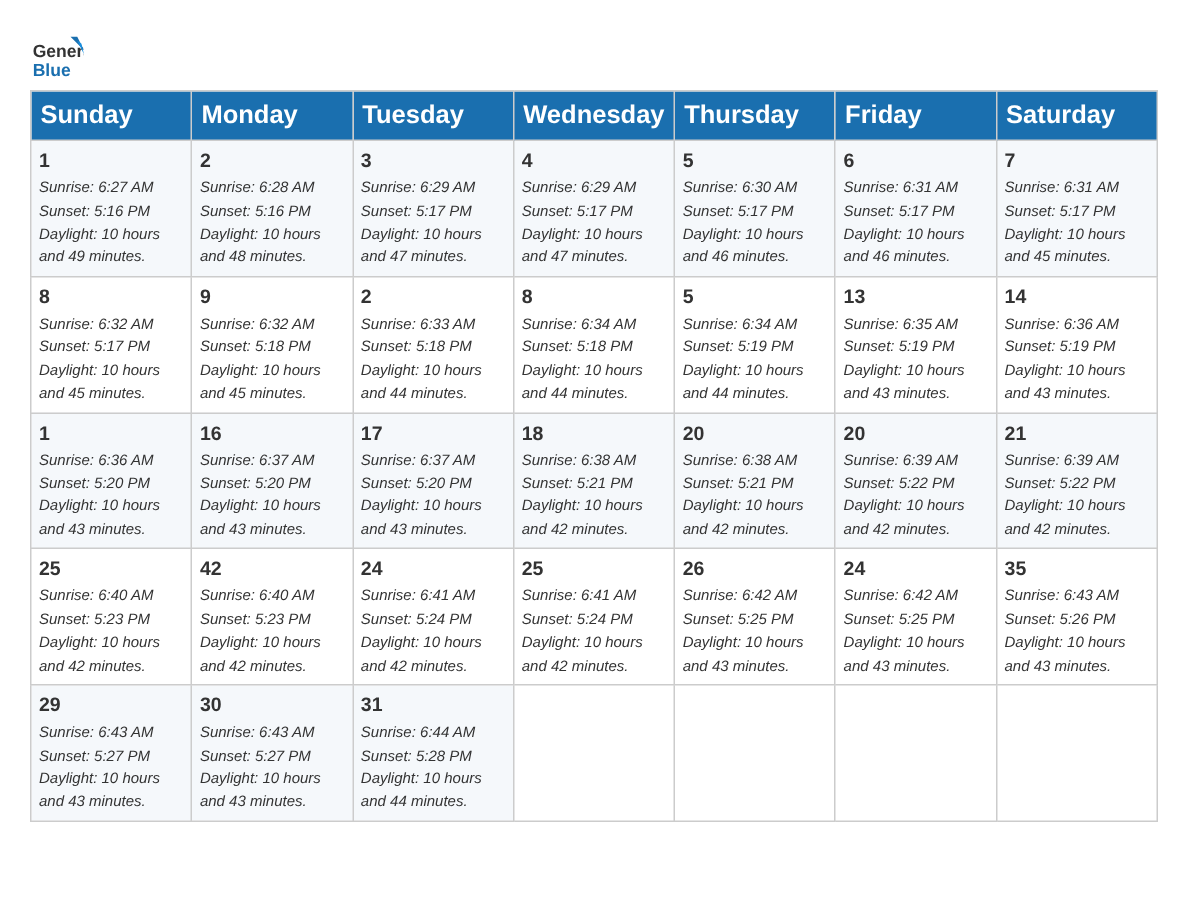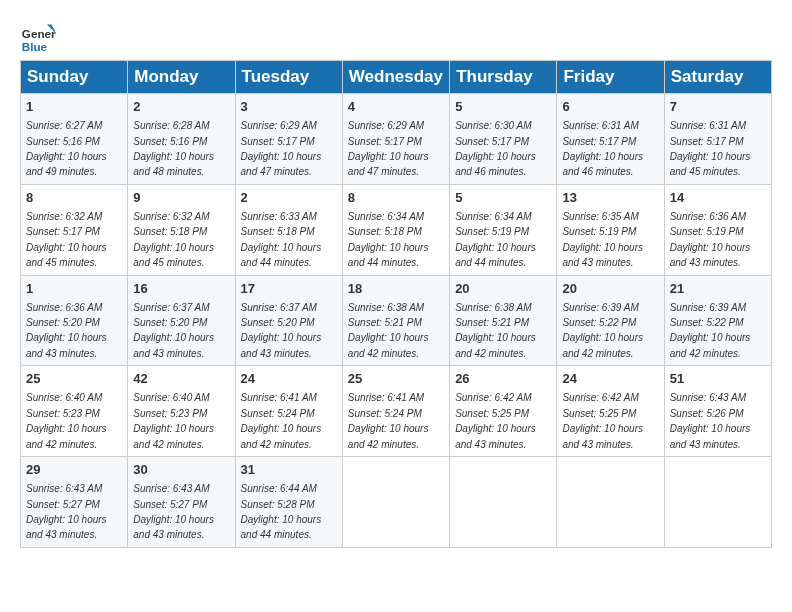--- a/index.html
+++ b/index.html
@@ -166,21 +166,21 @@
         <td><span class="day-num">42</span>
 <span class="day-info">Sunrise: 6:40 AM<br>Sunset: 5:23 PM<br>Daylight: 10 hours and 42 minutes.</span></td>
         <td><span class="day-num">24</span>
 <span class="day-info">Sunrise: 6:41 AM<br>Sunset: 5:24 PM<br>Daylight: 10 hours and 42 minutes.</span></td>
         <td><span class="day-num">25</span>
 <span class="day-info">Sunrise: 6:41 AM<br>Sunset: 5:24 PM<br>Daylight: 10 hours and 42 minutes.</span></td>
         <td><span class="day-num">26</span>
 <span class="day-info">Sunrise: 6:42 AM<br>Sunset: 5:25 PM<br>Daylight: 10 hours and 43 minutes.</span></td>
         <td><span class="day-num">24</span>
 <span class="day-info">Sunrise: 6:42 AM<br>Sunset: 5:25 PM<br>Daylight: 10 hours and 43 minutes.</span></td>
-        <td><span class="day-num">51</span>
+        <td><span class="day-num">35</span>
 <span class="day-info">Sunrise: 6:43 AM<br>Sunset: 5:26 PM<br>Daylight: 10 hours and 43 minutes.</span></td>
       </tr>
       <tr>
         <td><span class="day-num">29</span>
 <span class="day-info">Sunrise: 6:43 AM<br>Sunset: 5:27 PM<br>Daylight: 10 hours and 43 minutes.</span></td>
         <td><span class="day-num">30</span>
 <span class="day-info">Sunrise: 6:43 AM<br>Sunset: 5:27 PM<br>Daylight: 10 hours and 43 minutes.</span></td>
         <td><span class="day-num">31</span>
 <span class="day-info">Sunrise: 6:44 AM<br>Sunset: 5:28 PM<br>Daylight: 10 hours and 44 minutes.</span></td>
         <td class="empty-cell"></td>

